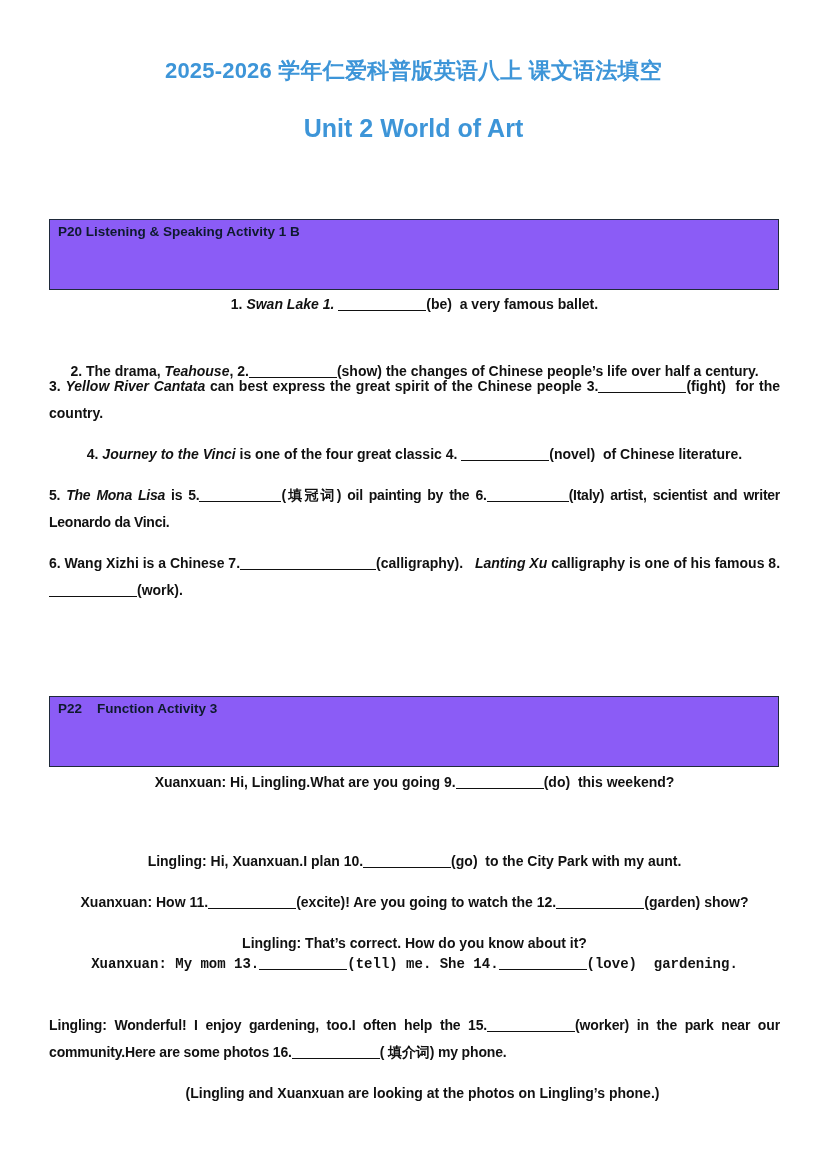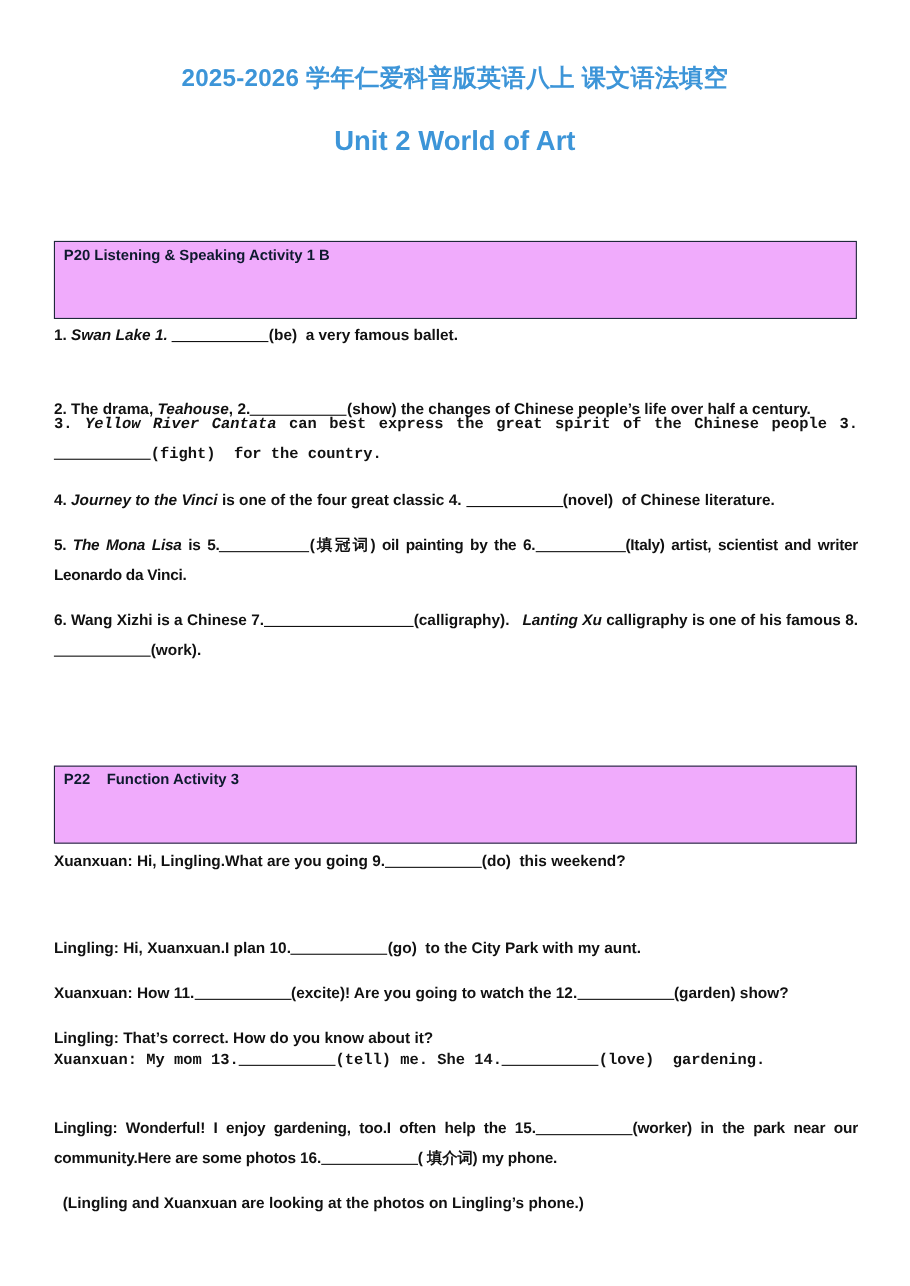--- a/index.html
+++ b/index.html
@@ -31,21 +31,21 @@
     }
     .title.sub {
       top: 114px;
       font-size: 25px;
     }
     .section-box {
       position: absolute;
       left: 49px;
       width: 730px;
       height: 71px;
-      background: #f0abfc;
+      background: #8b5cf6;
       border: 1px solid #1f2a3a;
       box-sizing: border-box;
     }
     .section-box .label {
       position: absolute;
       left: 8px;
       top: 4px;
       font-size: 13.5px;
       font-weight: bold;
       color: #0e1a2e;
@@ -53,20 +53,21 @@
     }
     .line {
       position: absolute;
       left: 49px;
       width: 731px;
       font-size: 14px;
       font-weight: bold;
       line-height: 27px;
       color: #111111;
       margin: 0;
+      text-align: center;
     }
     .line.justify {
       text-align: justify;
       text-align-last: left;
     }
     .line i {
       font-style: italic;
     }
     .blank {
       display: inline-block;
@@ -101,21 +102,21 @@
 </p>
 
 <p class="line" style="top:332px;margin-top:26px;">
   <span>2.</span>
   <span>The drama,</span>
   <i>Teahouse</i>,
   <span>2.</span><span class="blank w88"></span><span class="hint">(show)</span>
   <span>the changes of Chinese people’s life over half a century.</span>
 </p>
 
-<p class="line justify" style="top:373px;font-family:Liberation Mono, monospace;">
+<p class="line justify" style="top:373px;">
   <span>3.</span>
   <i>Yellow River Cantata</i>
   <span>can best express the great spirit of the Chinese people</span>
   <span>3.</span><span class="blank w88"></span><span class="hint">(fight)</span>&nbsp;
   <span>for the country.</span>
 </p>
 
 <p class="line" style="top:441px;">
   <span>4.</span>
   <i>Journey to the Vinci</i>

